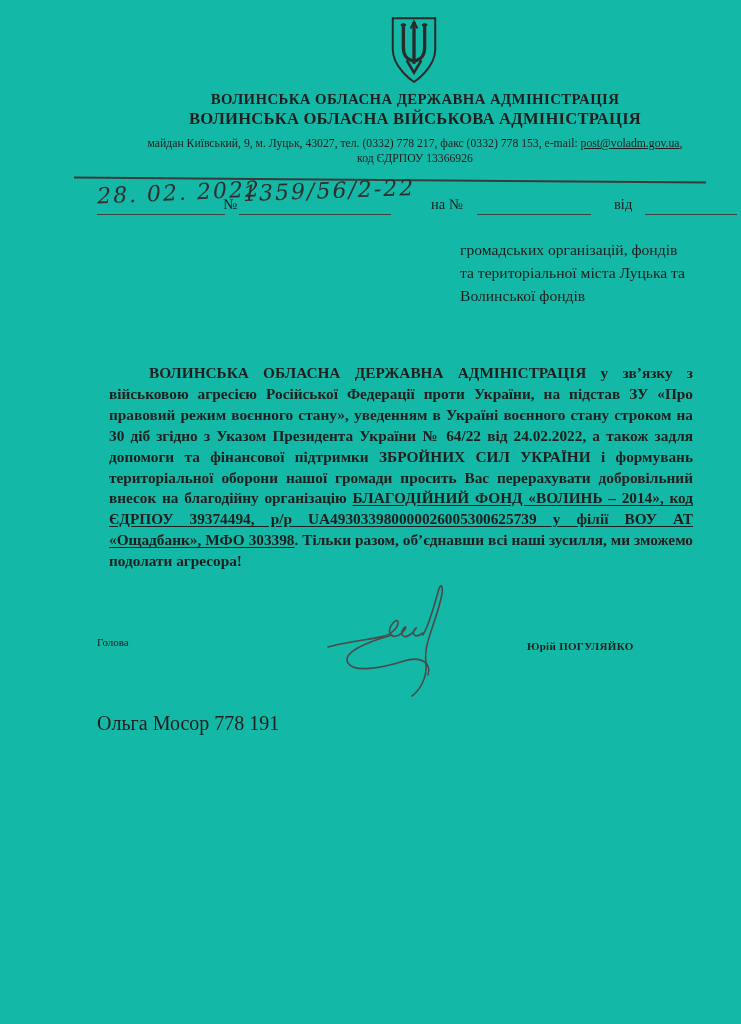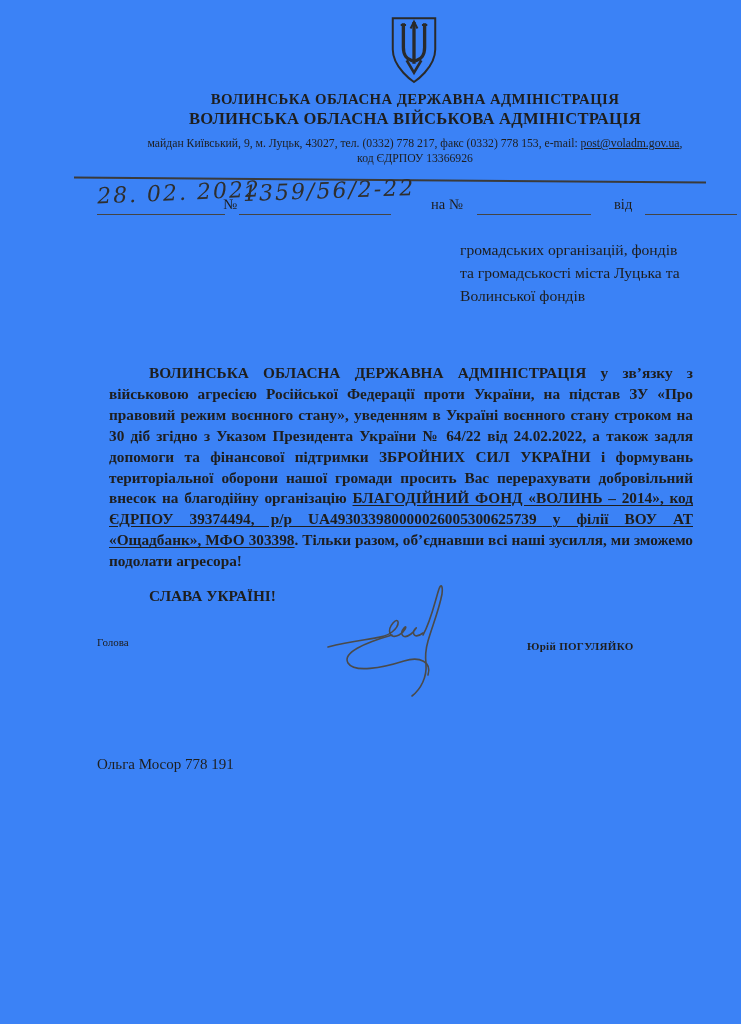--- a/index.html
+++ b/index.html
@@ -1,21 +1,21 @@
 <!DOCTYPE html>
 <html><head>
 <meta charset="utf-8">
 <style>
   html, body { margin: 0; padding: 0; background: #e8e8e8; }
   .page {
     position: relative;
     width: 741px;
     height: 1024px;
     margin: 0 auto;
-    background: #3b82f6;
+    background: #14b8a6;
     outline: 1px solid #cfcfcf;
     font-family: "Liberation Serif", serif;
     color: #1e1e1e;
     overflow: hidden;
   }
 
   
   .emblem {
     position: absolute;
     left: 384px; top: 15px;
@@ -73,21 +73,21 @@
   }
   .body-text p { margin: 14px; text-indent: 40px; }
   .acct-underline { text-decoration: underline; text-underline-offset: 2px; }
 
   
   .sig-position { position: absolute; left: 97px;  top: 636px; font-size: 11px; }
   .sig-name     { position: absolute; left: 527px; top: 640px; font-size: 11px; font-weight: bold; letter-spacing: .3px; }
   .sig-scribble { position: absolute; left: 322px; top: 583px; width: 170px; height: 118px; }
 
   
-  .executor { position: absolute; left: 97px; top: 756px; font-size: 15px; }
+  .executor { position: absolute; left: 97px; top: 712px; font-size: 20px; }
 </style>
 </head>
 <body>
 
 <div class="page">
 
   <svg class="emblem" viewBox="0 0 90 110" aria-hidden="true">
     <path d="M13 5 H77 V52 C77 80 45 101 45 101 C45 101 13 80 13 52 Z" fill="none" stroke="#2a2a2a" stroke-width="3"></path>
     <g stroke="#2a2a2a" fill="none" stroke-linecap="square">
       <path d="M29 15 V49 C29 61 35 67 41 68.5" stroke-width="5"></path>
@@ -115,27 +115,26 @@
     <span class="blankline" style="left:142px; width:152px;"></span>
     <span class="hw hw-num">1359/56/2-22</span>
     <span class="lbl" style="left:334px;">на №</span>
     <span class="blankline" style="left:380px; width:114px;"></span>
     <span class="lbl" style="left:517px;">від</span>
     <span class="blankline" style="left:548px; width:92px;"></span>
   </div>
 
   <div class="recipient">
     <div>громадських організацій, фондів</div>
-    <div>та громадськості міста Луцька та</div>
+    <div>та територіальної міста Луцька та</div>
     <div>Волинської фондів</div>
   </div>
 
   <div class="body-text">
     <p><span>ВОЛИНСЬКА ОБЛАСНА ДЕРЖАВНА АДМІНІСТРАЦІЯ у зв’язку з військовою агресією Російської Федерації проти України, на підстав ЗУ «Про правовий режим воєнного стану», уведенням в Україні воєнного стану строком на 30 діб згідно з Указом Президента України № 64/22 від 24.02.2022, а також задля допомоги та фінансової підтримки ЗБРОЙНИХ СИЛ УКРАЇНИ і формувань територіальної оборони нашої громади просить Вас перерахувати добровільний внесок на благодійну організацію </span><span class="acct-underline">БЛАГОДІЙНИЙ ФОНД «ВОЛИНЬ – 2014», код ЄДРПОУ 39374494, р/р UA493033980000026005300625739 у філії ВОУ АТ «Ощадбанк», МФО 303398</span><span>. Тільки разом, об’єднавши всі наші зусилля, ми зможемо подолати агресора!</span></p>
-    <p>СЛАВА УКРАЇНІ!</p>
   </div>
 
   <svg class="sig-scribble" viewBox="0 0 170 118" aria-hidden="true">
     <g stroke="#4a4a4a" stroke-width="1.6" fill="none" stroke-linecap="round">
       <path d="M6,64 C40,55 60,57 70,49 C79,42 77,33 71,40 C65,47 67,57 77,52 C83,49 86,41 82,45 C77,51 81,57 89,51 C93,48 96,42 93,46 C89,51 93,56 101,50"></path>
       <path d="M101,52 C109,38 113,18 117,6 C119,0 121,3 120,11 C117,27 110,44 106,58 C104,65 103,73 104,81 C105,94 99,106 90,113"></path>
       <path d="M70,52 C42,60 20,70 26,80 C32,90 60,85 82,78 C98,73 110,79 106,92"></path>
     </g>
   </svg>
 

